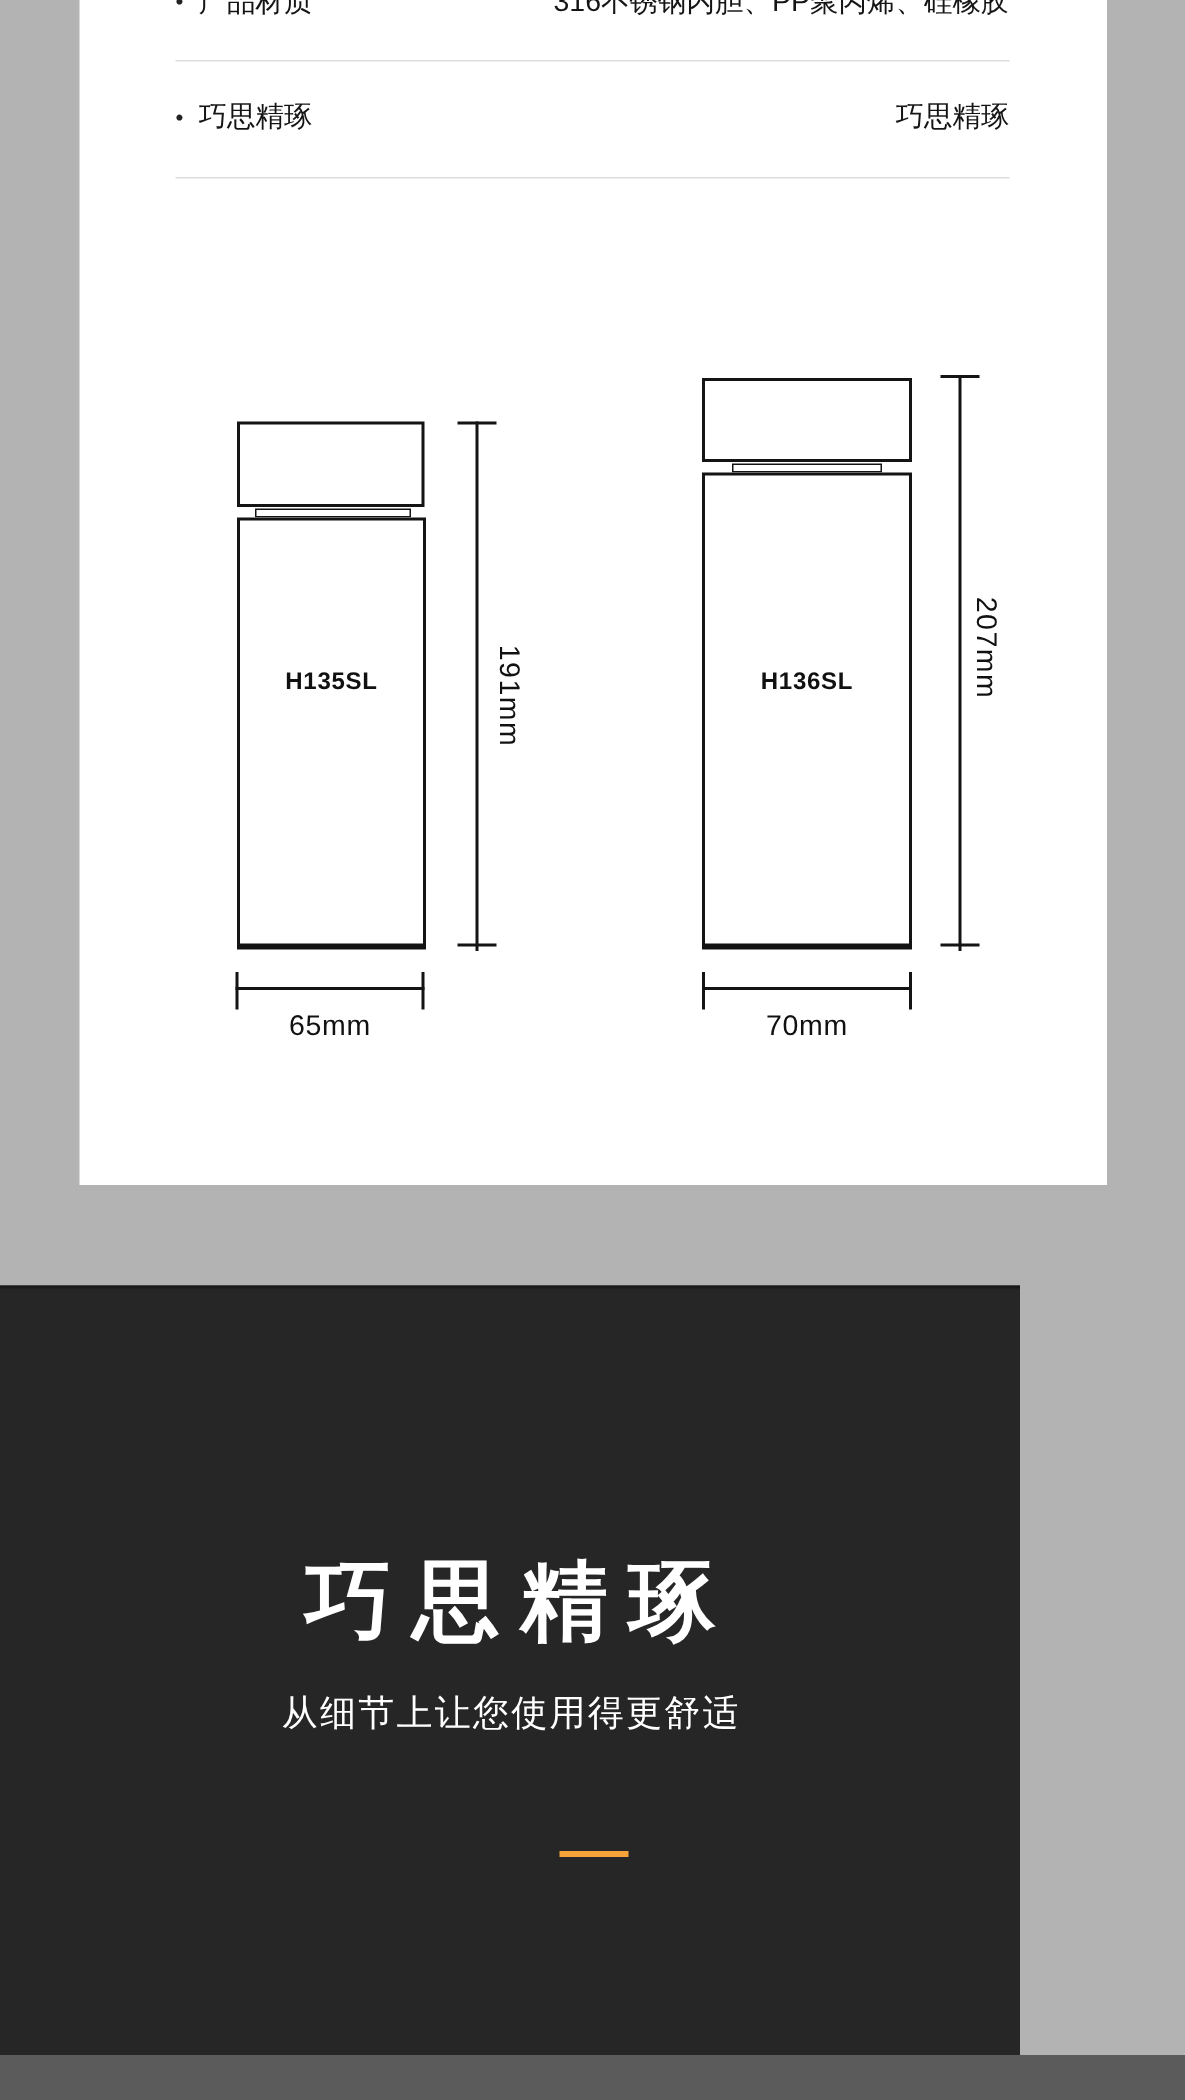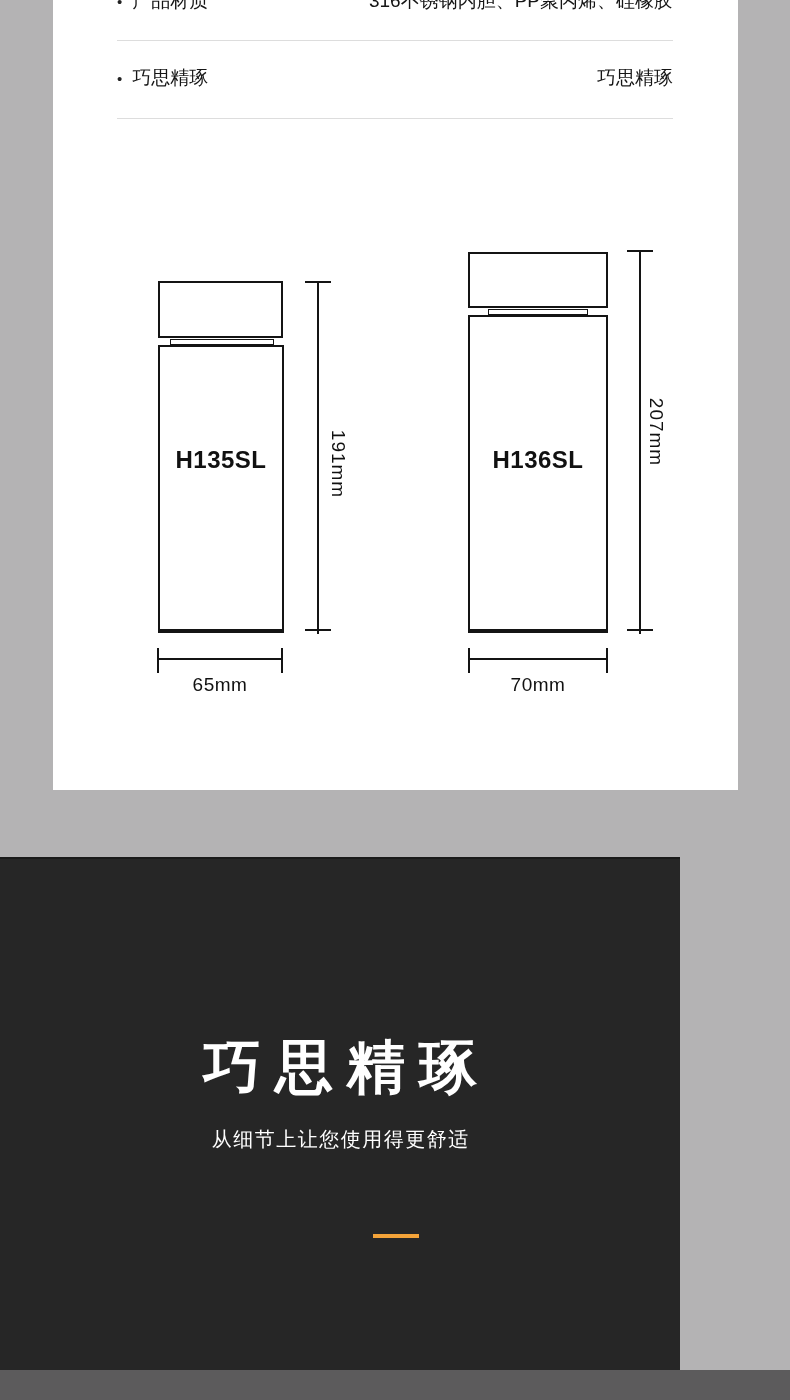--- a/index.html
+++ b/index.html
@@ -29,21 +29,21 @@
   .d1 { top:40px; } .d2 { top:118px; }
 
   
   .abs { position:absolute; }
   .stroke { background:#141414; }
   .cap  { border:2px solid #141414; background:#fff; }
   .lip  { border:1.5px solid #141414; background:#fff; }
   .bodyrect { border:2px solid #141414; border-bottom-width:4px; background:#fff; }
   .model-label {
     position:absolute; text-align:center;
-    font-size:24px; font-weight:bold; letter-spacing:0.5px; color:#111;
+    font-size:16px; font-weight:bold; letter-spacing:0.5px; color:#111;
   }
   .vtext {
     position:absolute; transform:translate(-50%,-50%) rotate(90deg);
     font-size:19px; letter-spacing:1px; white-space:nowrap; color:#111;
   }
   .wlabel { position:absolute; text-align:center; font-size:19px; letter-spacing:0.5px; color:#111; }
 
   
   .cap-l  { left:105px; top:281px; width:125px; height:57px; }
   .lip-l  { left:117px; top:339px; width:104px; height:6px; }
@@ -77,21 +77,21 @@
     position:absolute; left:0; top:857px; width:680px; height:513px;
     background:#262626; border-top:2px solid #1a1a1a;
   }
   .feature-title {
     position:absolute; top:170px; left:0; width:100%;
     text-align:center; font-size:58px; font-weight:bold; color:#ffffff;
     letter-spacing:14px; text-indent:14px; white-space:nowrap;
   }
   .feature-subtitle {
     position:absolute; top:267px; left:0; width:100%;
-    text-align:center; font-size:20px; color:#ffffff;
+    text-align:center; font-size:24px; color:#ffffff;
     letter-spacing:1.5px; text-indent:1.5px; white-space:nowrap;
   }
   .accent-bar {
     position:absolute; top:375px; left:373px; width:46px; height:4px;
     background:#f3a339;
   }
   
   .bottom-band {
     position:absolute; left:0; top:1370px; width:790px; height:30px;
     background:#5c5b5c;

